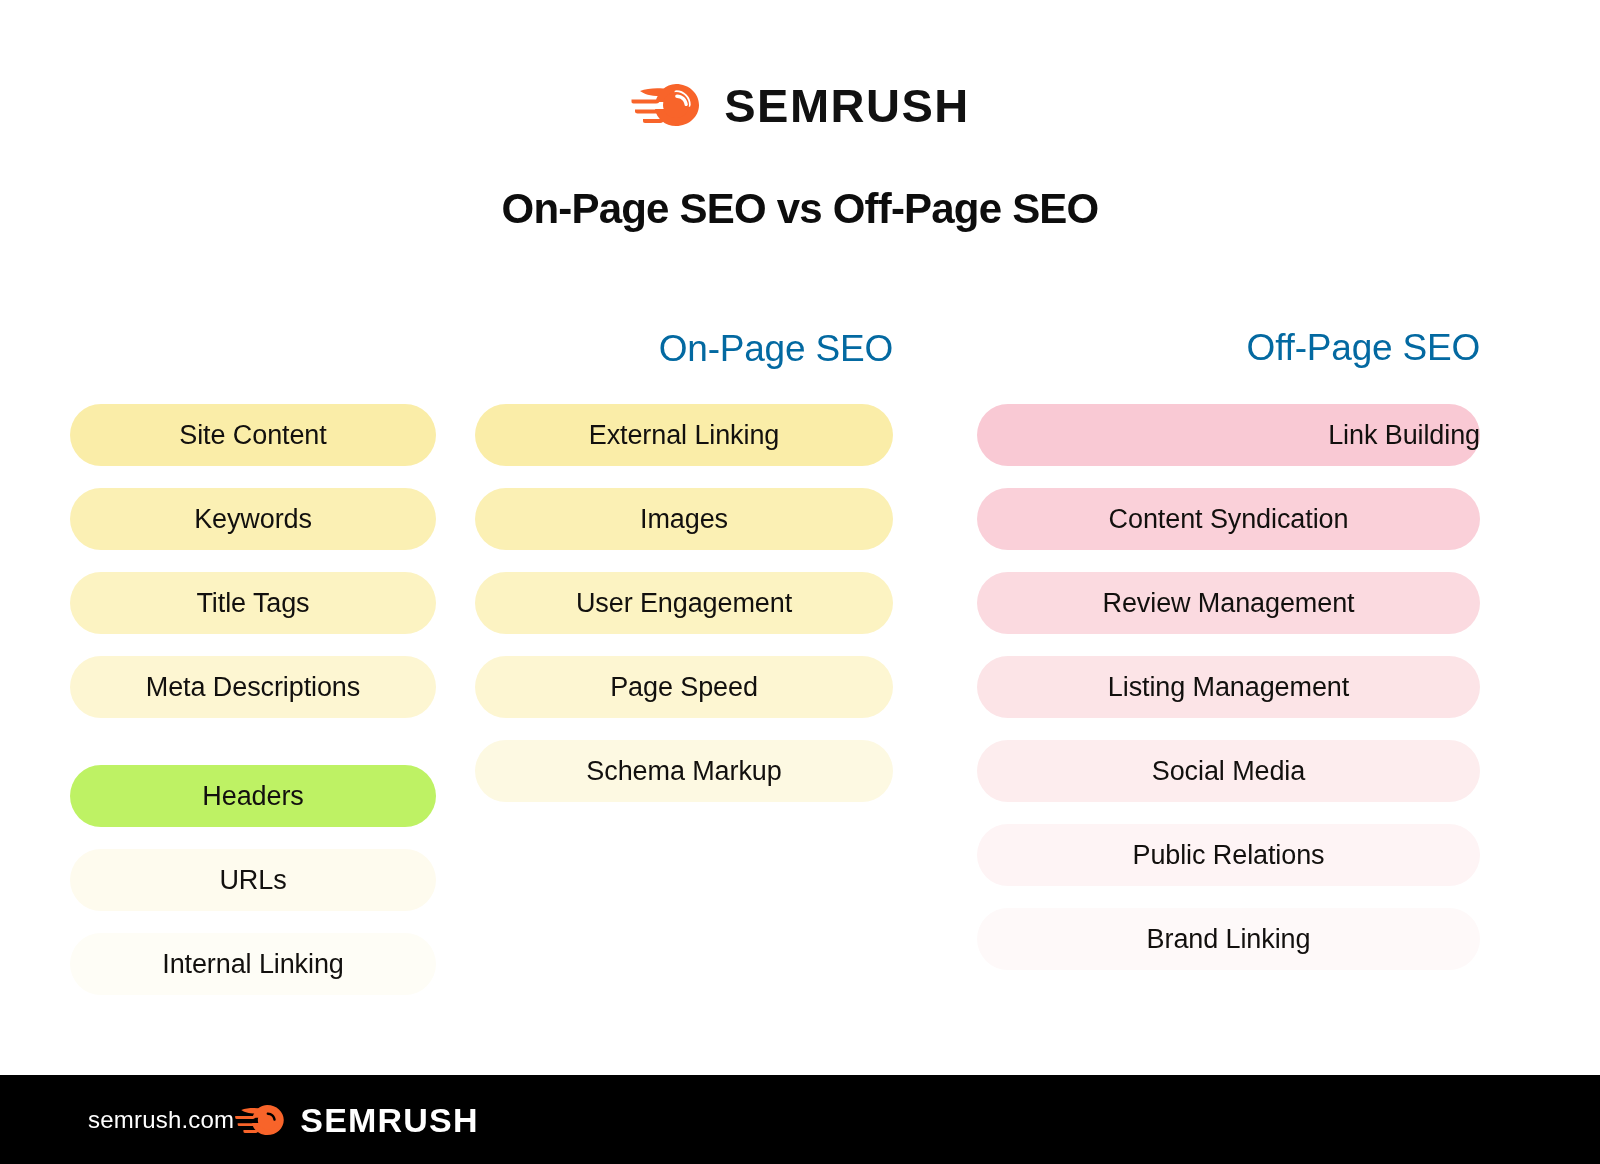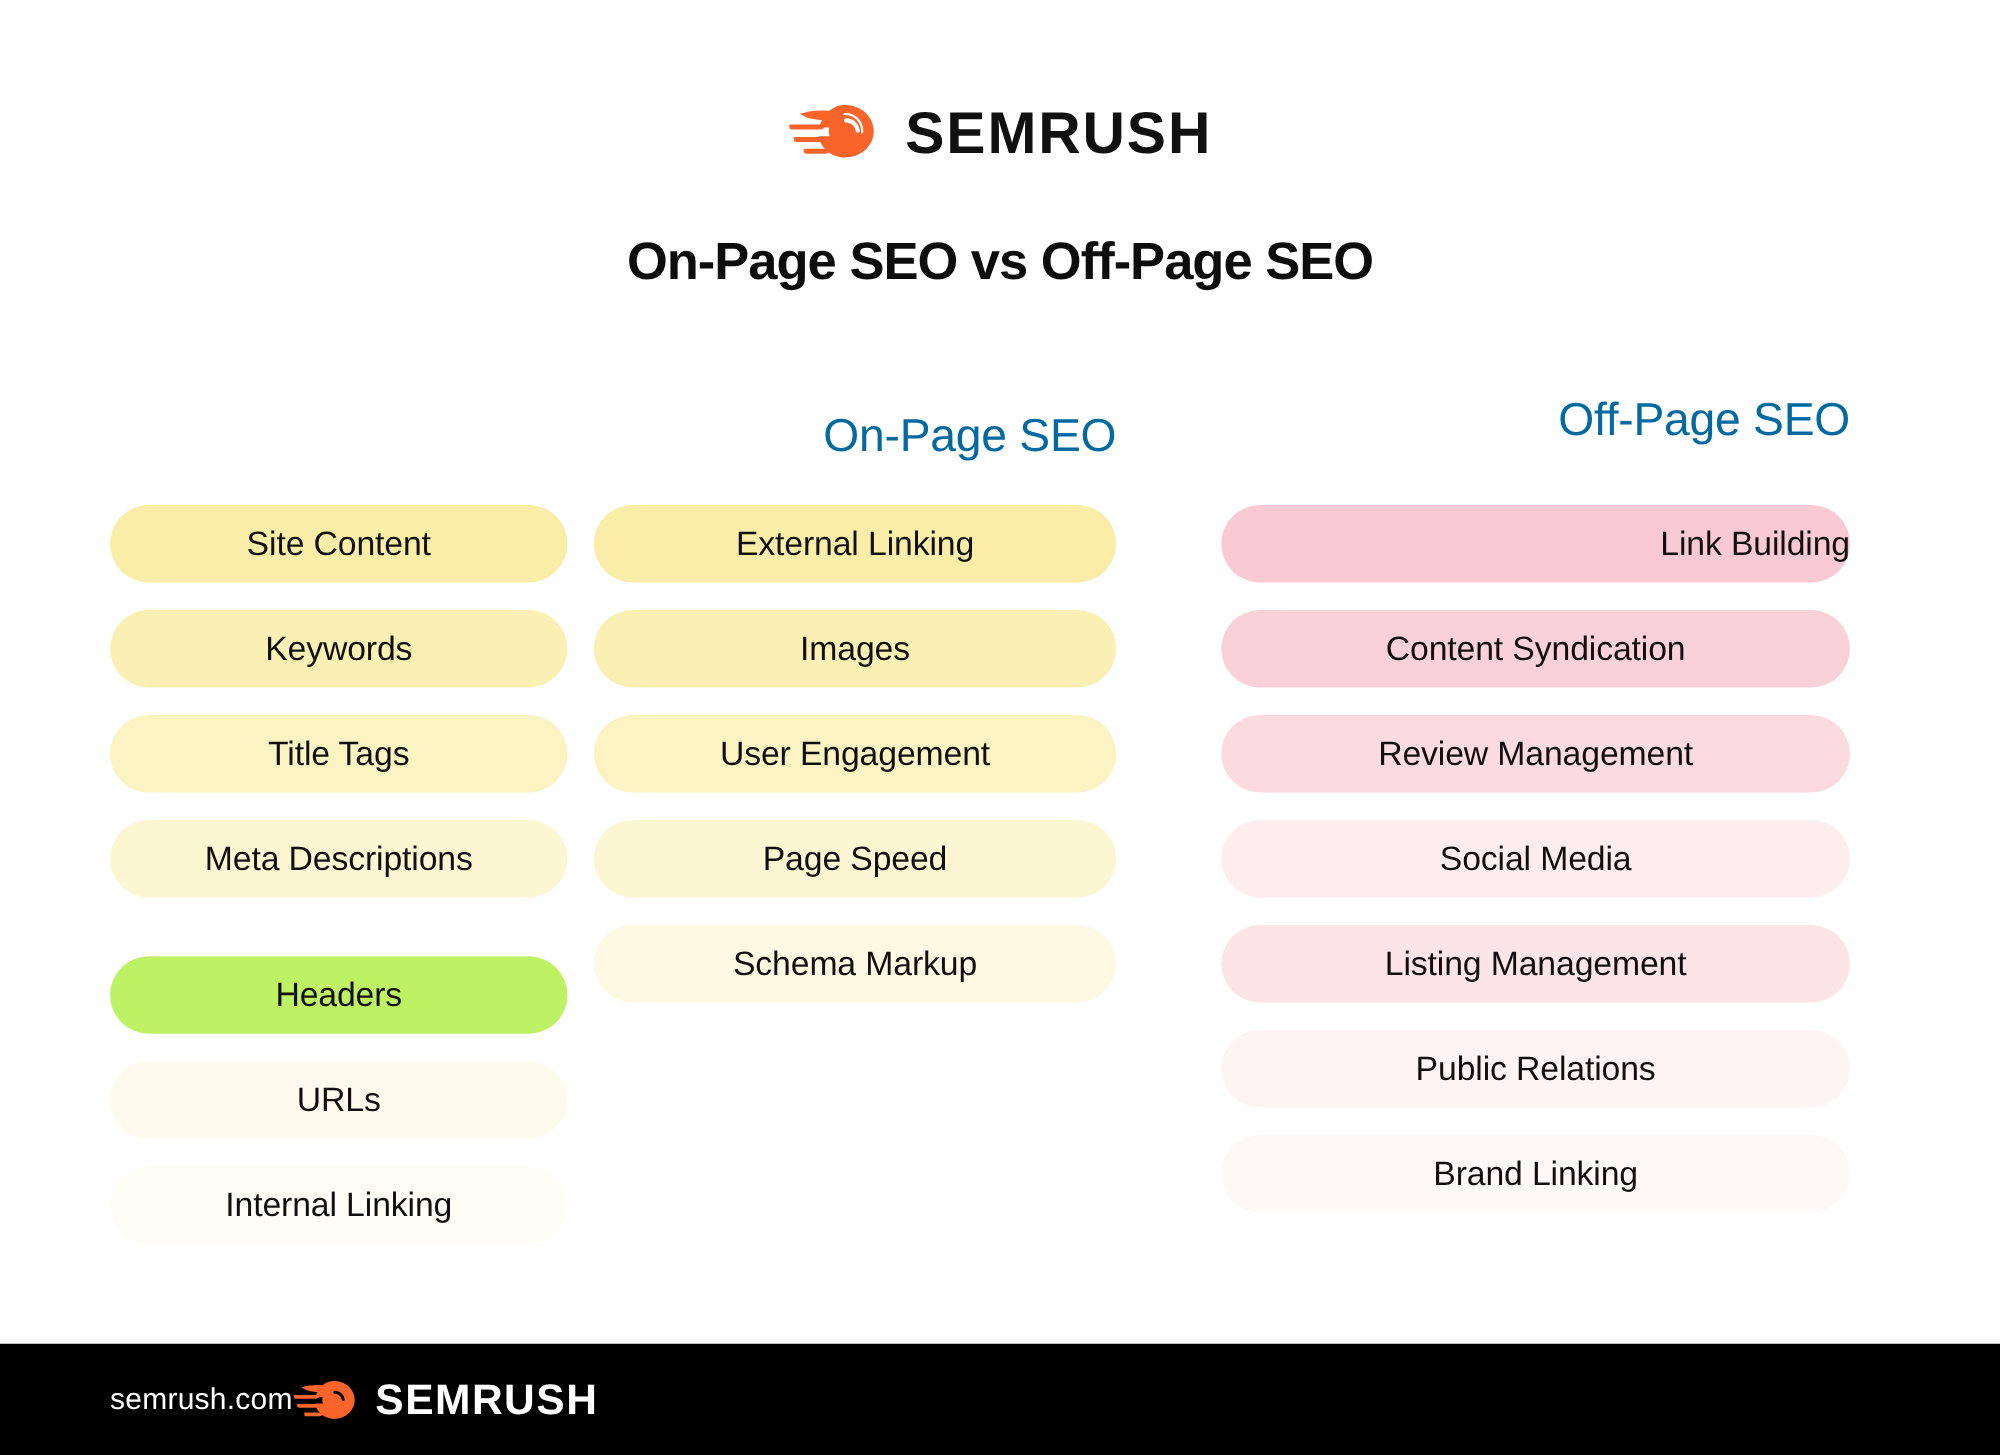--- a/index.html
+++ b/index.html
@@ -59,30 +59,30 @@
   .col-heading {
     position: absolute;
     font-size: 37px;
     font-weight: normal;
     color: #0369a1;
     text-align: right;
     letter-spacing: -0.2px;
     line-height: 1;
   }
   #heading-onpage  { top: 330px; left: 86px;  width: 807px; }
-  #heading-offpage { top: 317px; left: 977px; width: 503px; }
+  #heading-offpage { top: 329px; left: 977px; width: 503px; }
 
   
   .pill-col {
     position: absolute;
     display: flex;
     flex-direction: column;
     gap: 22px;
   }
-  #col-onpage-a  { top: 404px; left: 88px;  width: 366px; }
+  #col-onpage-a  { top: 404px; left: 70px;  width: 366px; }
   #col-onpage-b  { top: 404px; left: 475px; width: 418px; }
   #col-offpage   { top: 404px; left: 977px; width: 503px; }
 
   .pill {
     height: 62px;
     border-radius: 31px;
     display: flex;
     align-items: center;
     justify-content: center;
     font-size: 27px;
@@ -190,25 +190,25 @@
 <div class="pill-col" id="col-offpage">
     <div class="pill" style="background: rgb(249, 201, 212); justify-content: flex-end;">
       <span>Link Building</span>
     </div>
     <div class="pill" style="background: rgb(250, 208, 217);">
       <span>Content Syndication</span>
     </div>
     <div class="pill" style="background: rgb(251, 218, 224);">
       <span>Review Management</span>
     </div>
+    <div class="pill" style="background: rgb(252, 228, 231);">
+      <span>Listing Management</span>
+    </div>
     <div class="pill" style="background: rgb(253, 237, 238);">
       <span>Social Media</span>
-    </div>
-    <div class="pill" style="background: rgb(252, 228, 231);">
-      <span>Listing Management</span>
     </div>
     <div class="pill" style="background: rgb(254, 244, 245);">
       <span>Public Relations</span>
     </div>
     <div class="pill" style="background: rgb(254, 249, 249);">
       <span>Brand Linking</span>
     </div>
   </div>
 
 <div id="footer-bar">

